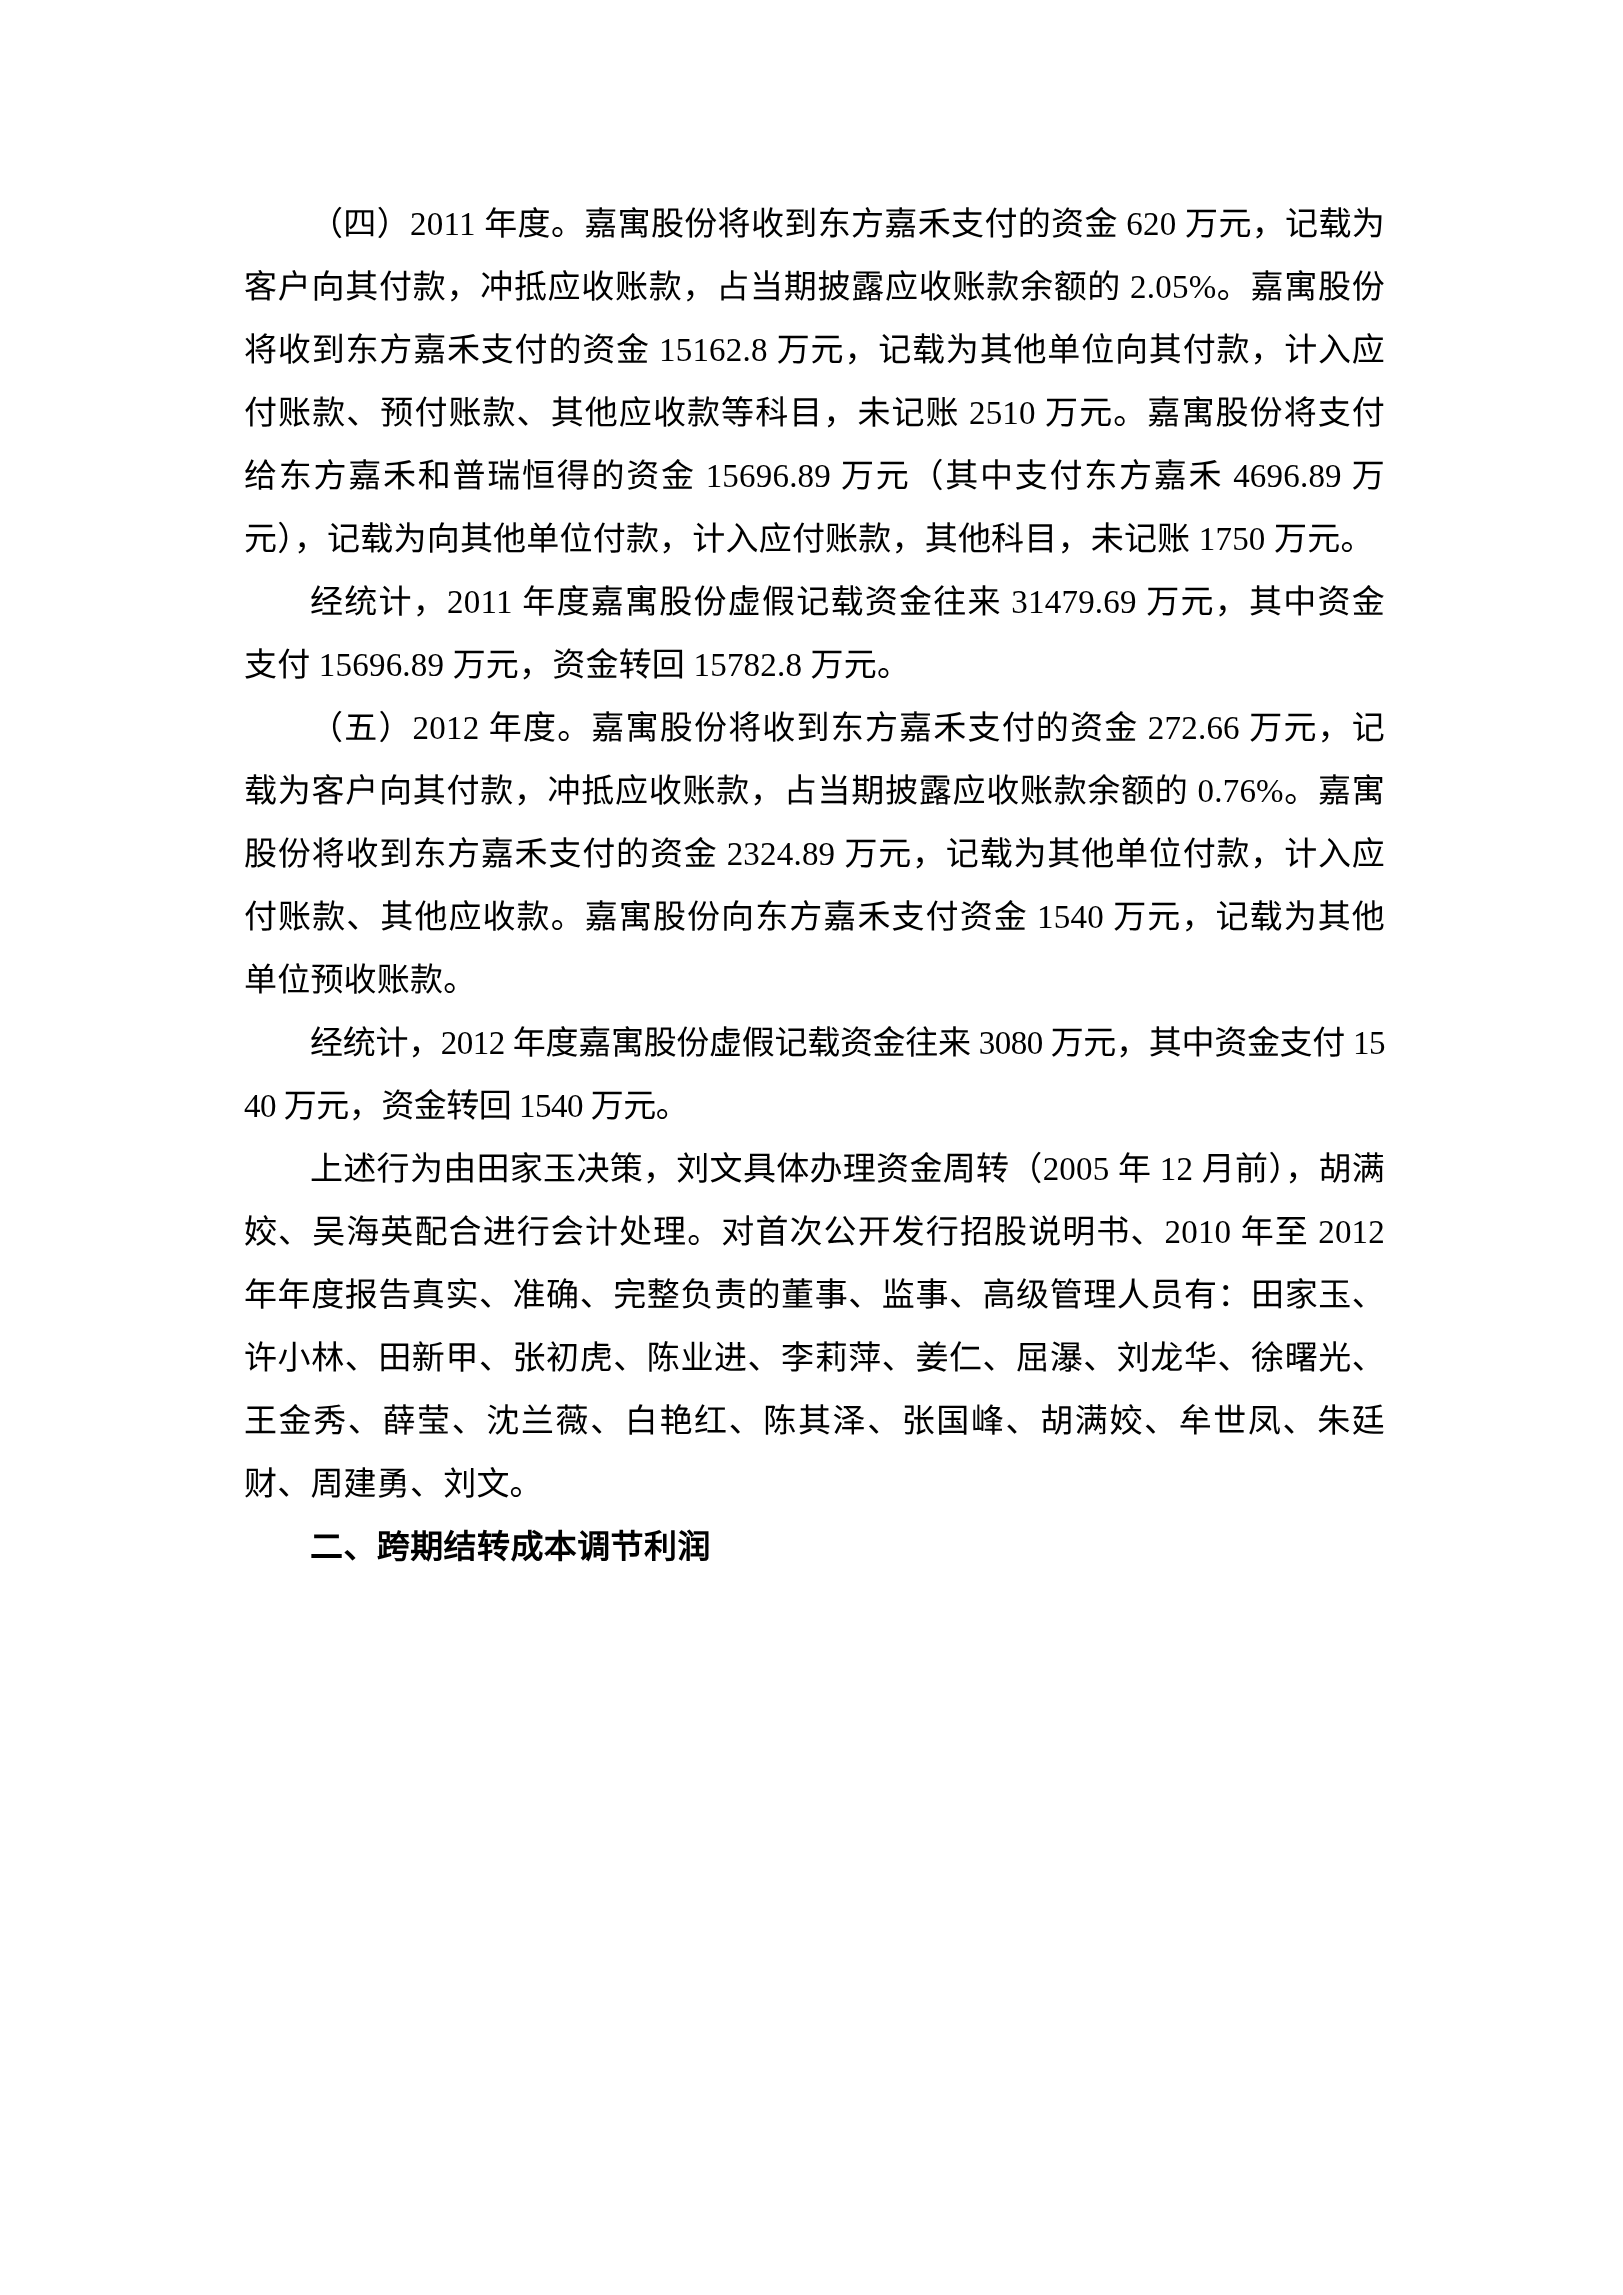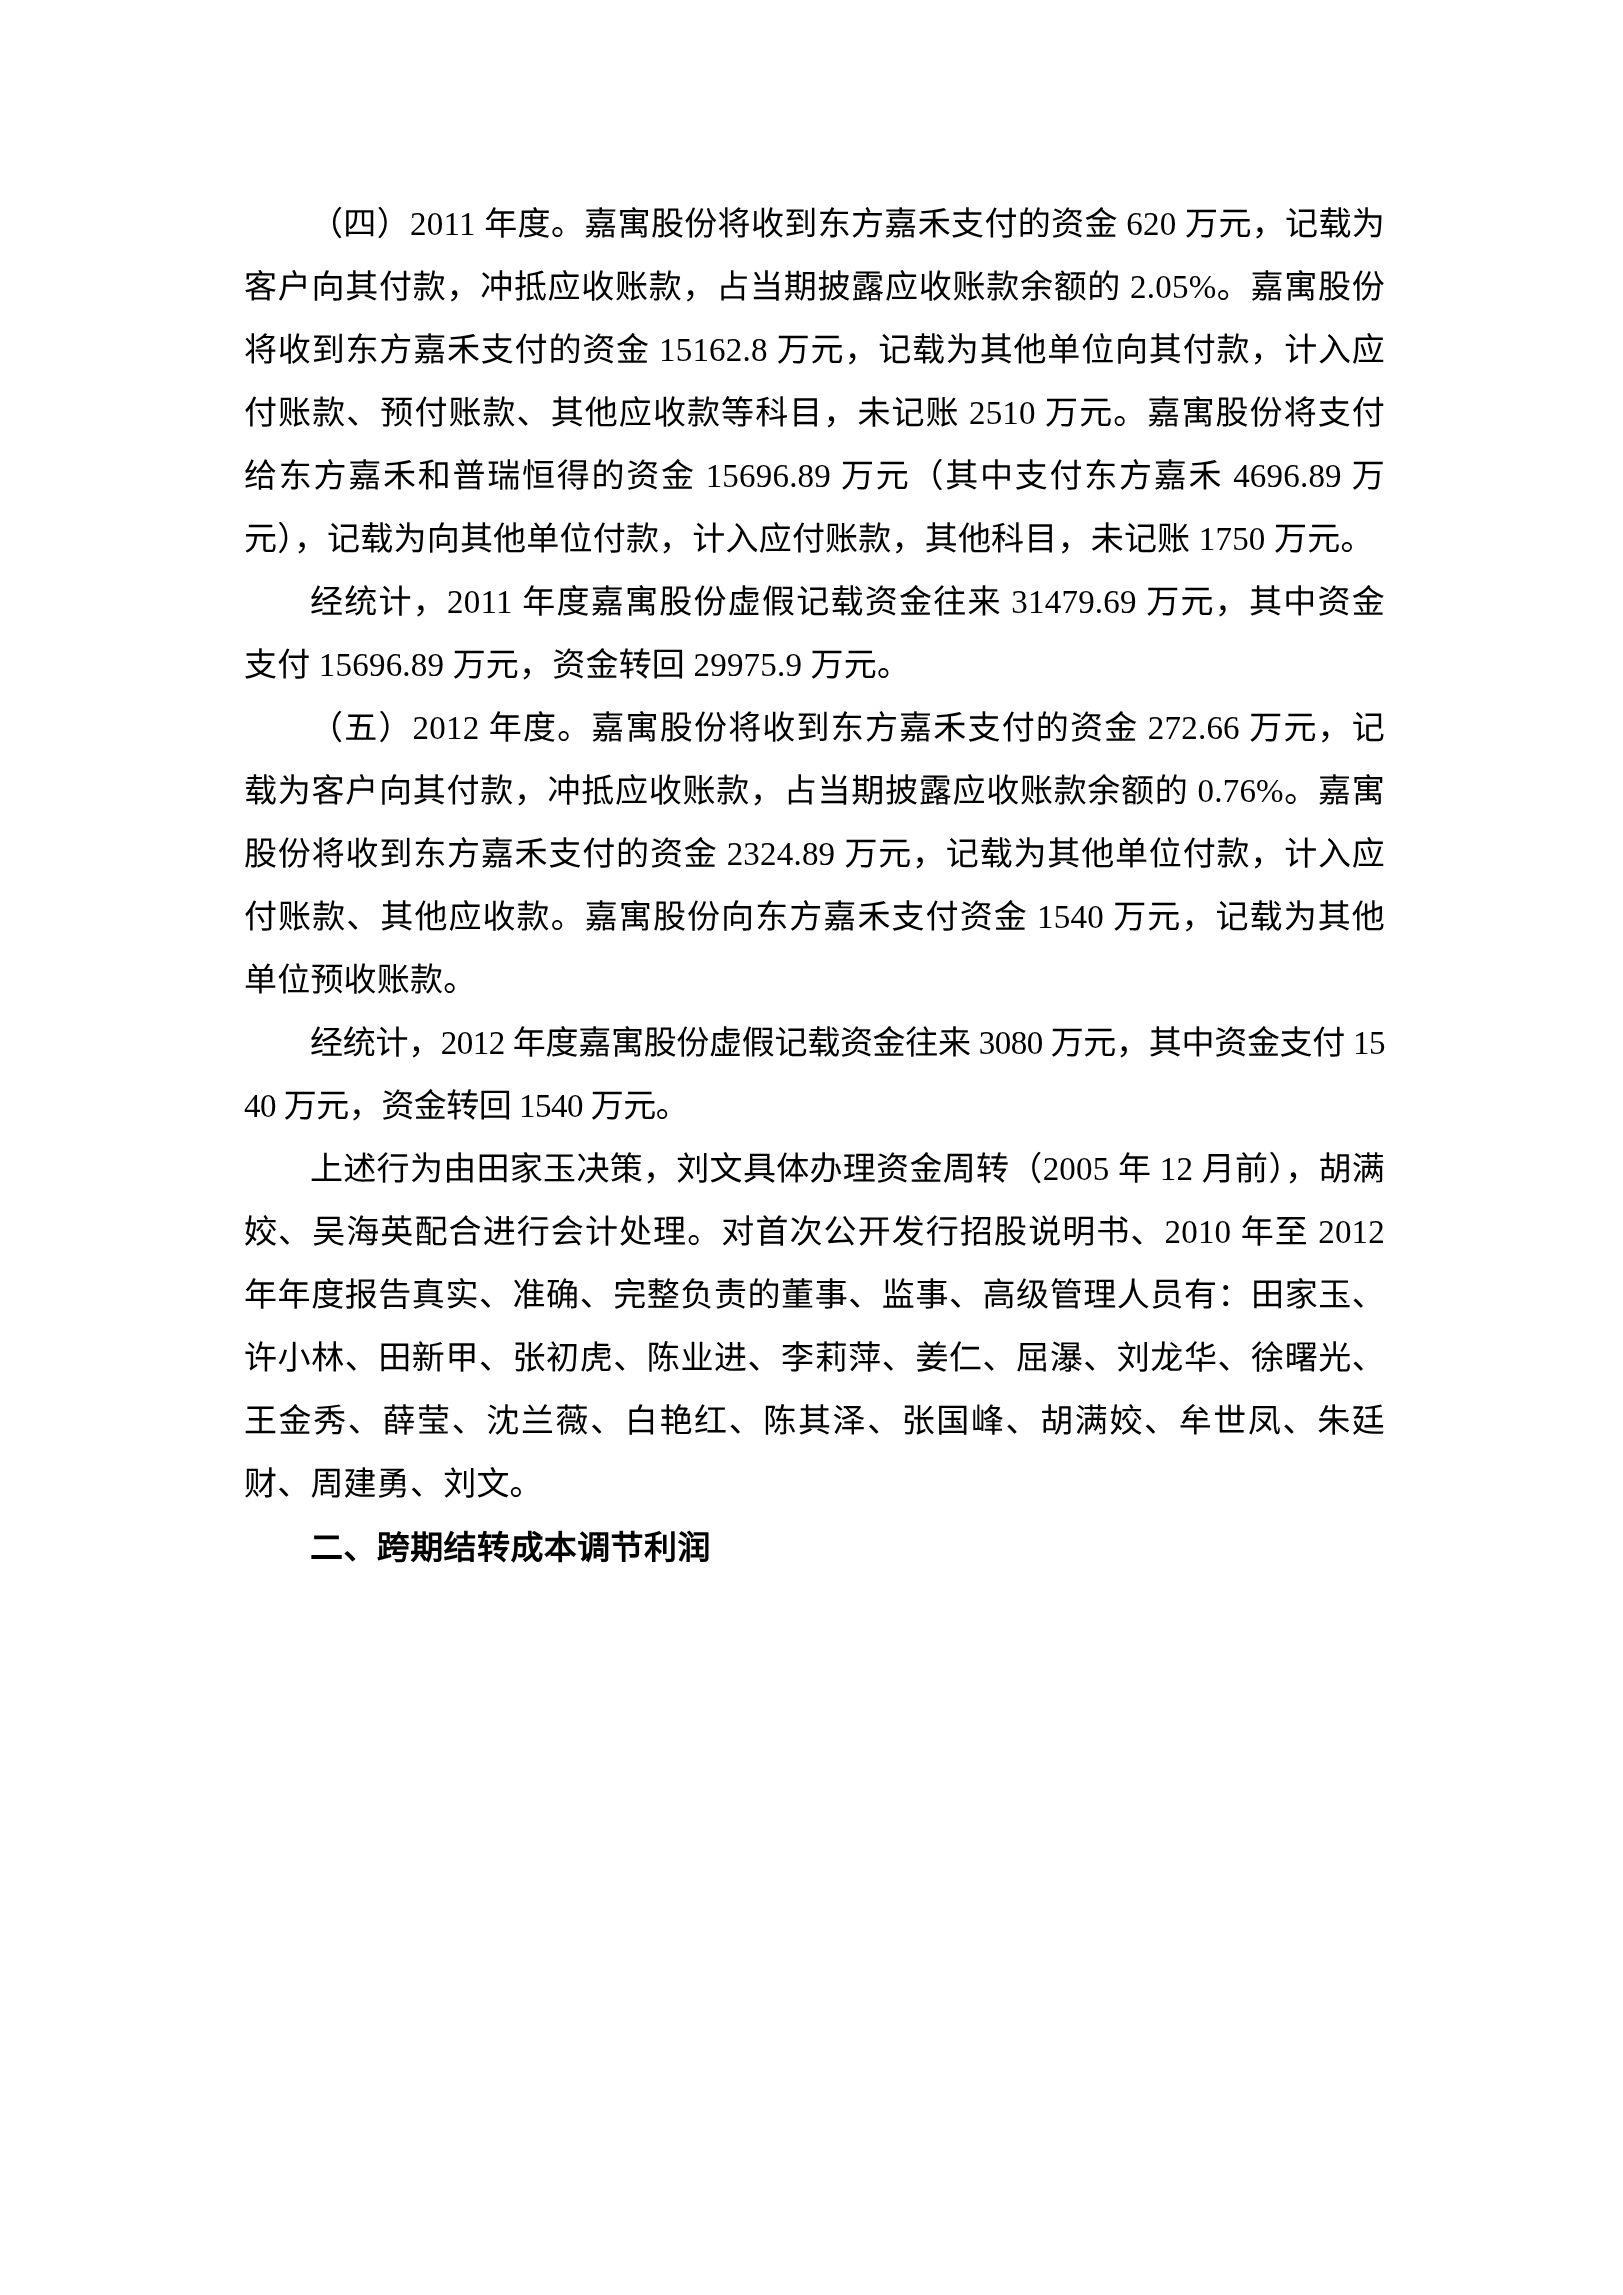--- a/index.html
+++ b/index.html
@@ -40,32 +40,32 @@
   .para.tight {
     letter-spacing: -0.5px;
   }
   .heading {
     font-size: 33px;
     line-height: 63px;
     font-weight: bold;
     text-indent: 2em;
     margin: 0;
     letter-spacing: 0.4px;
-    font-family: Liberation Sans, sans-serif;
+    font-family: Liberation Serif, serif;
   }
 </style>
 </head>
 <body>
 
 <div class="page">
   <div class="page-body">
 
     <p class="para">（四）2011 年度。嘉寓股份将收到东方嘉禾支付的资金 620 万元，记载为客户向其付款，冲抵应收账款，占当期披露应收账款余额的 2.05%。嘉寓股份将收到东方嘉禾支付的资金 15162.8 万元，记载为其他单位向其付款，计入应付账款、预付账款、其他应收款等科目，未记账 2510 万元。嘉寓股份将支付给东方嘉禾和普瑞恒得的资金 15696.89 万元（其中支付东方嘉禾 4696.89 万元），记载为向其他单位付款，计入应付账款，其他科目，未记账 1750 万元。</p>
 
-    <p class="para">经统计，2011 年度嘉寓股份虚假记载资金往来 31479.69 万元，其中资金支付 15696.89 万元，资金转回 29975.9 万元。</p>
+    <p class="para">经统计，2011 年度嘉寓股份虚假记载资金往来 31479.69 万元，其中资金支付 15696.89 万元，资金转回 15782.8 万元。</p>
 
     <p class="para">（五）2012 年度。嘉寓股份将收到东方嘉禾支付的资金 272.66 万元，记载为客户向其付款，冲抵应收账款，占当期披露应收账款余额的 0.76%。嘉寓股份将收到东方嘉禾支付的资金 2324.89 万元，记载为其他单位付款，计入应付账款、其他应收款。嘉寓股份向东方嘉禾支付资金 1540 万元，记载为其他单位预收账款。</p>
 
     <p class="para tight">经统计，2012 年度嘉寓股份虚假记载资金往来 3080 万元，其中资金支付 1540 万元，资金转回 1540 万元。</p>
 
     <p class="para">上述行为由田家玉决策，刘文具体办理资金周转（2005 年 12 月前），胡满姣、吴海英配合进行会计处理。对首次公开发行招股说明书、2010 年至 2012 年年度报告真实、准确、完整负责的董事、监事、高级管理人员有：田家玉、许小林、田新甲、张初虎、陈业进、李莉萍、姜仁、屈瀑、刘龙华、徐曙光、王金秀、薛莹、沈兰薇、白艳红、陈其泽、张国峰、胡满姣、牟世凤、朱廷财、周建勇、刘文。</p>
 
     <h2 class="heading">二、跨期结转成本调节利润</h2>
 
 

